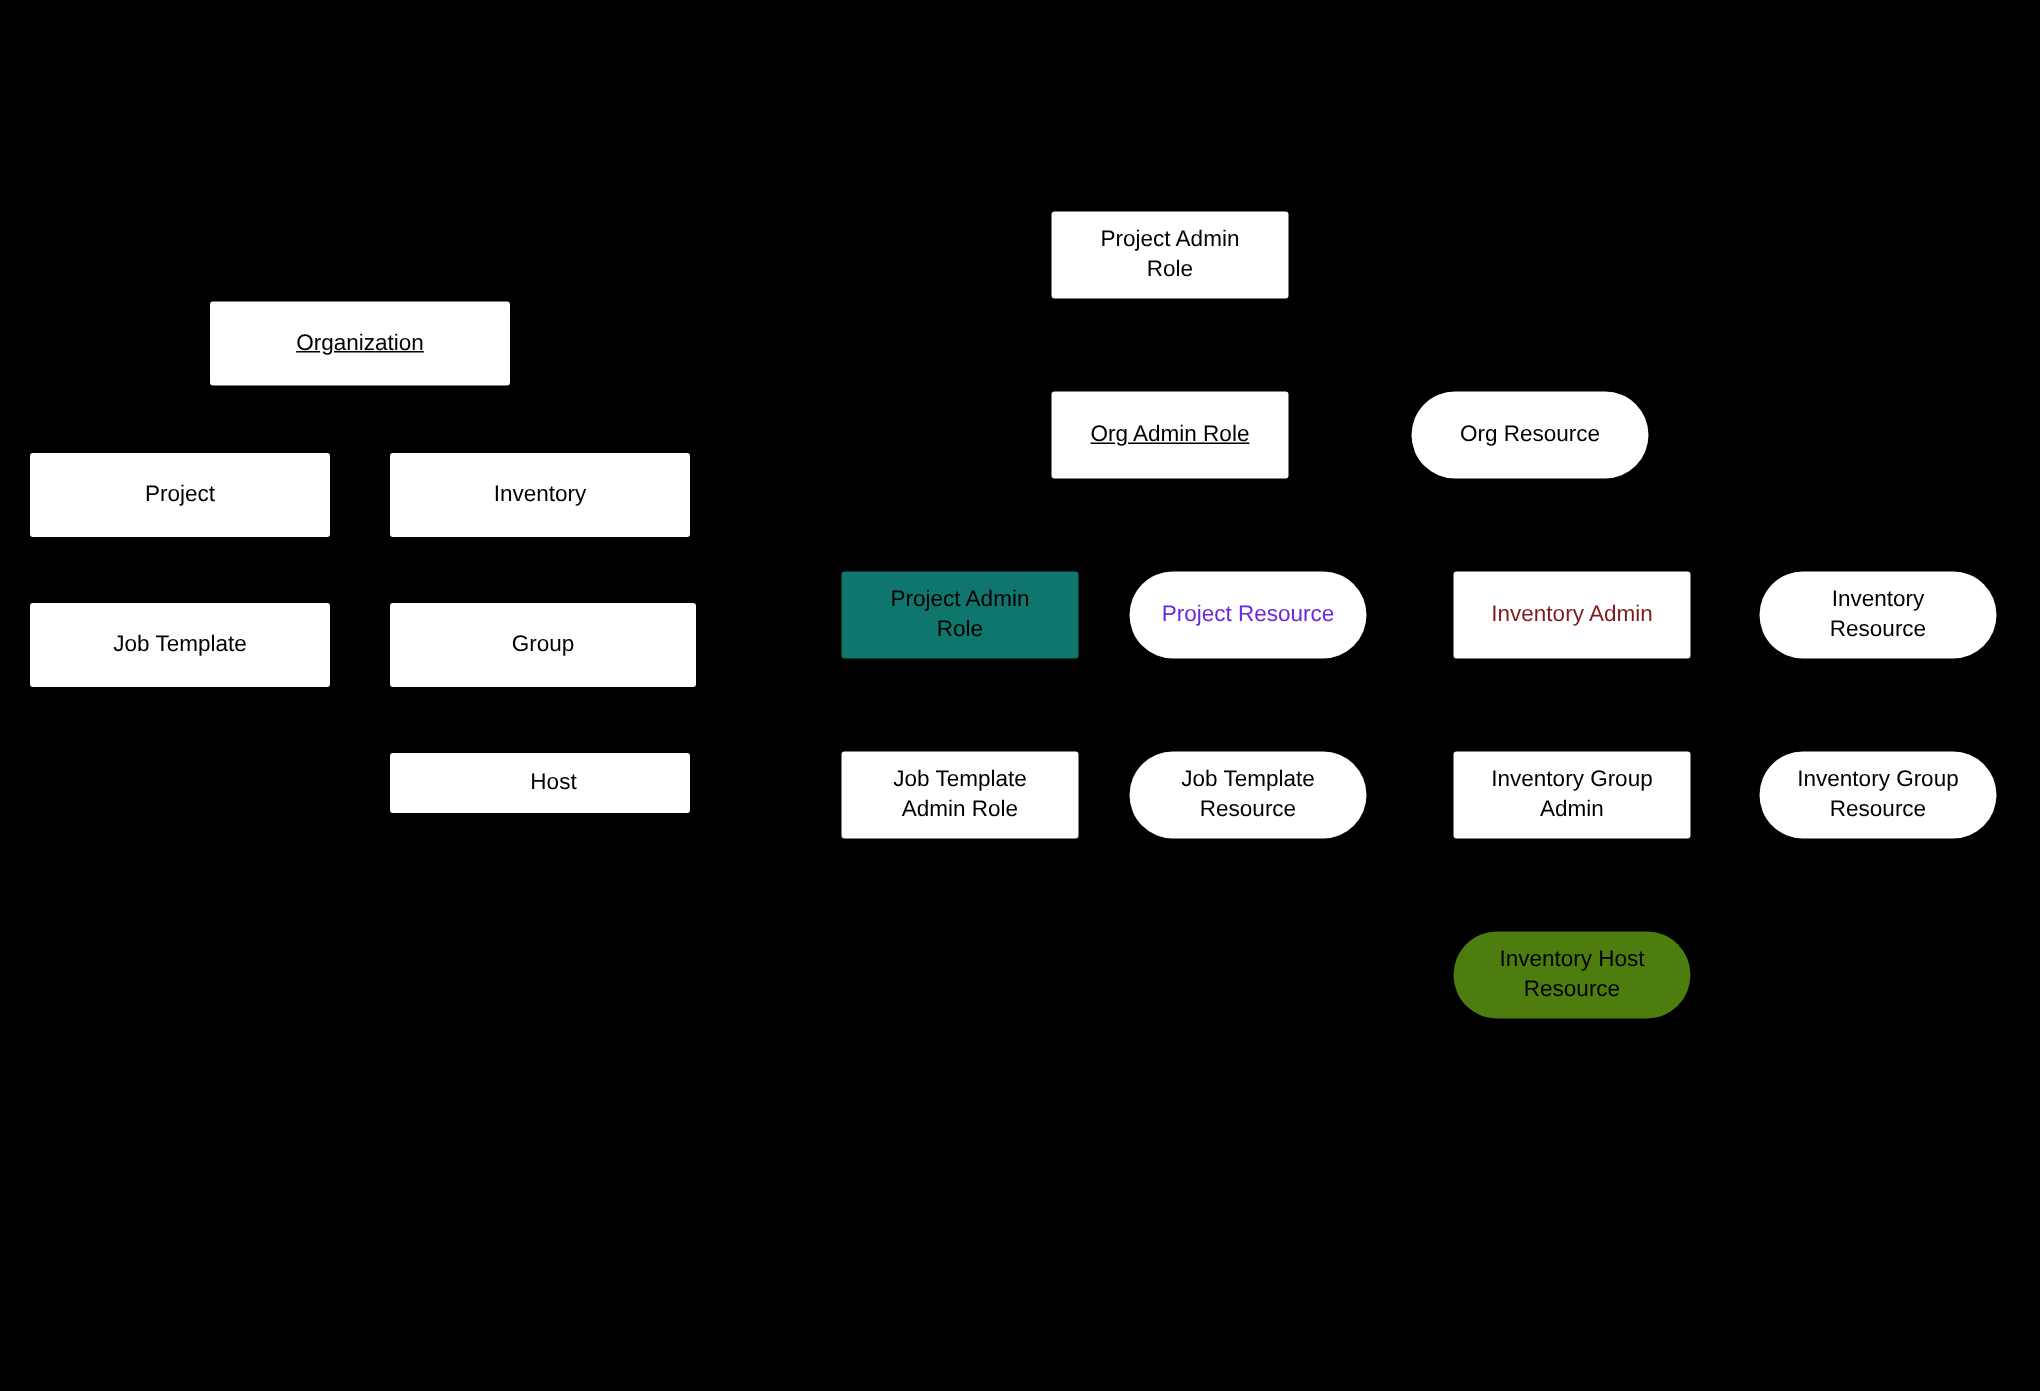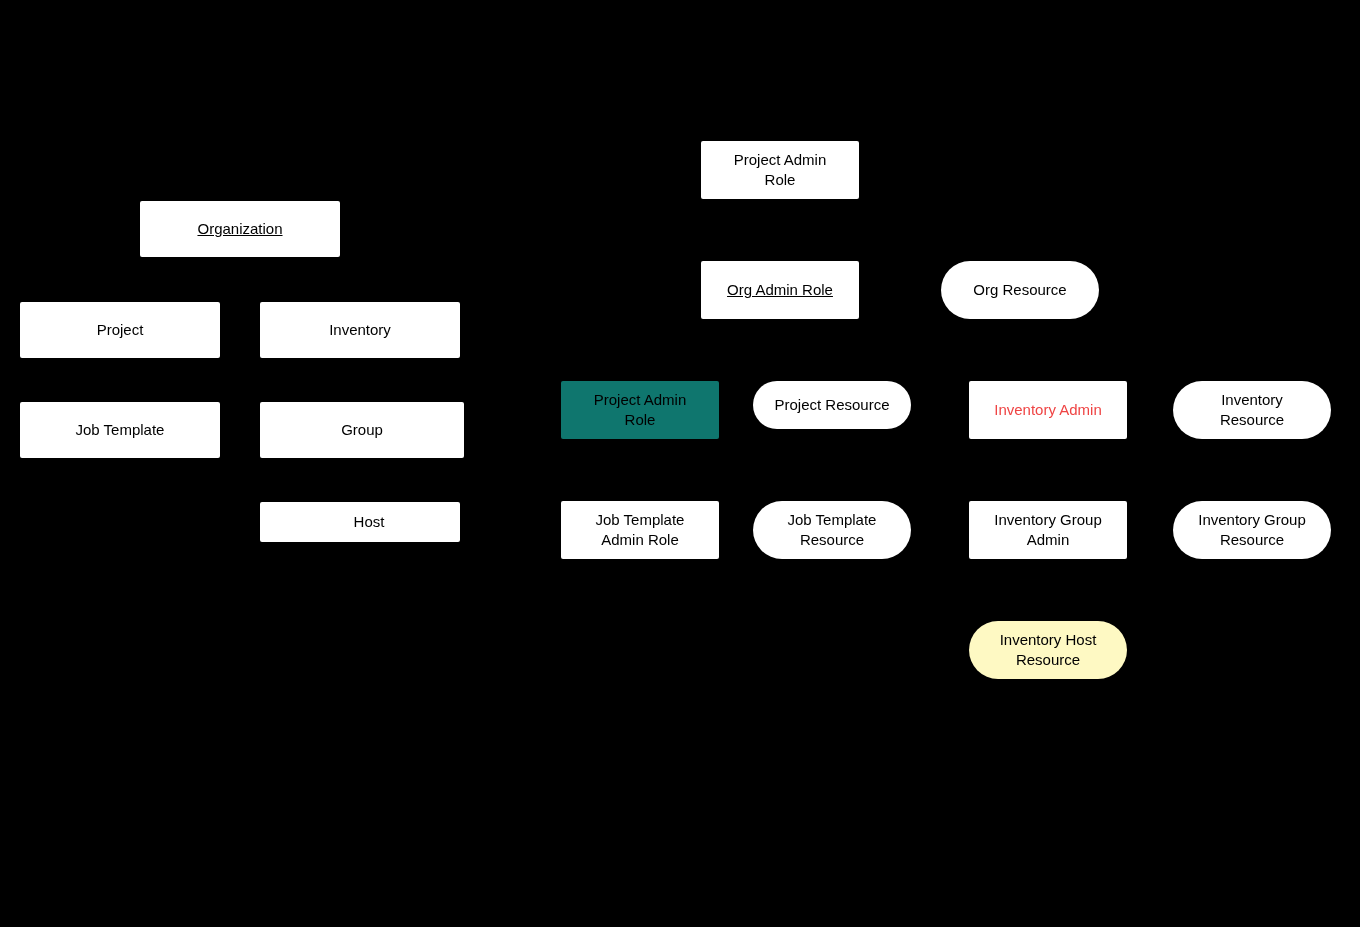--- a/index.html
+++ b/index.html
@@ -45,27 +45,27 @@
     <div class="node rect" style="left: 260px; top: 302px; width: 200px; height: 56px; background: rgb(255, 255, 255); color: rgb(0, 0, 0);">Inventory</div>
     <div class="node rect" style="left: 20px; top: 402px; width: 200px; height: 56px; background: rgb(255, 255, 255); color: rgb(0, 0, 0);">Job Template</div>
     <div class="node rect" style="left: 260px; top: 402px; width: 204px; height: 56px; background: rgb(255, 255, 255); color: rgb(0, 0, 0);">Group</div>
     <div class="node rect" style="left: 260px; top: 502px; width: 200px; height: 40px; background: rgb(255, 255, 255); color: rgb(0, 0, 0); padding-left: 24px;">Host</div>
     <div class="node rect" style="left: 701px; top: 141px; width: 158px; height: 58px; background: rgb(255, 255, 255); color: rgb(0, 0, 0);">Project Admin
 Role</div>
     <div class="node rect" style="left: 701px; top: 261px; width: 158px; height: 58px; background: rgb(255, 255, 255); color: rgb(0, 0, 0); text-decoration: underline;">Org Admin Role</div>
     <div class="node round" style="left: 941px; top: 261px; width: 158px; height: 58px; background: rgb(255, 255, 255); color: rgb(0, 0, 0);">Org Resource</div>
     <div class="node rect" style="left: 561px; top: 381px; width: 158px; height: 58px; background: #0f766e; color: rgb(0, 0, 0);">Project Admin
 Role</div>
-    <div class="node round" style="left: 753px; top: 381px; width: 158px; height: 48px; background: rgb(255, 255, 255); color: #000000;">Project Resource</div>
-    <div class="node rect" style="left: 969px; top: 381px; width: 158px; height: 58px; background: rgb(255, 255, 255); color: #ef4444;">Inventory Admin</div>
+    <div class="node round" style="left: 753px; top: 381px; width: 158px; height: 58px; background: rgb(255, 255, 255); color: #6d28d9;">Project Resource</div>
+    <div class="node rect" style="left: 969px; top: 381px; width: 158px; height: 58px; background: rgb(255, 255, 255); color: #7f1d1d;">Inventory Admin</div>
     <div class="node round" style="left: 1173px; top: 381px; width: 158px; height: 58px; background: rgb(255, 255, 255); color: rgb(0, 0, 0);">Inventory
 Resource</div>
     <div class="node rect" style="left: 561px; top: 501px; width: 158px; height: 58px; background: rgb(255, 255, 255); color: rgb(0, 0, 0);">Job Template
 Admin Role</div>
     <div class="node round" style="left: 753px; top: 501px; width: 158px; height: 58px; background: rgb(255, 255, 255); color: rgb(0, 0, 0);">Job Template
 Resource</div>
     <div class="node rect" style="left: 969px; top: 501px; width: 158px; height: 58px; background: rgb(255, 255, 255); color: rgb(0, 0, 0);">Inventory Group
 Admin</div>
     <div class="node round" style="left: 1173px; top: 501px; width: 158px; height: 58px; background: rgb(255, 255, 255); color: rgb(0, 0, 0);">Inventory Group
 Resource</div>
-    <div class="node round" style="left: 969px; top: 621px; width: 158px; height: 58px; background: #fef9c3; color: rgb(0, 0, 0);">Inventory Host
+    <div class="node round" style="left: 969px; top: 621px; width: 158px; height: 58px; background: #4d7c0f; color: rgb(0, 0, 0);">Inventory Host
 Resource</div>
   </div>
 
 </body></html>

